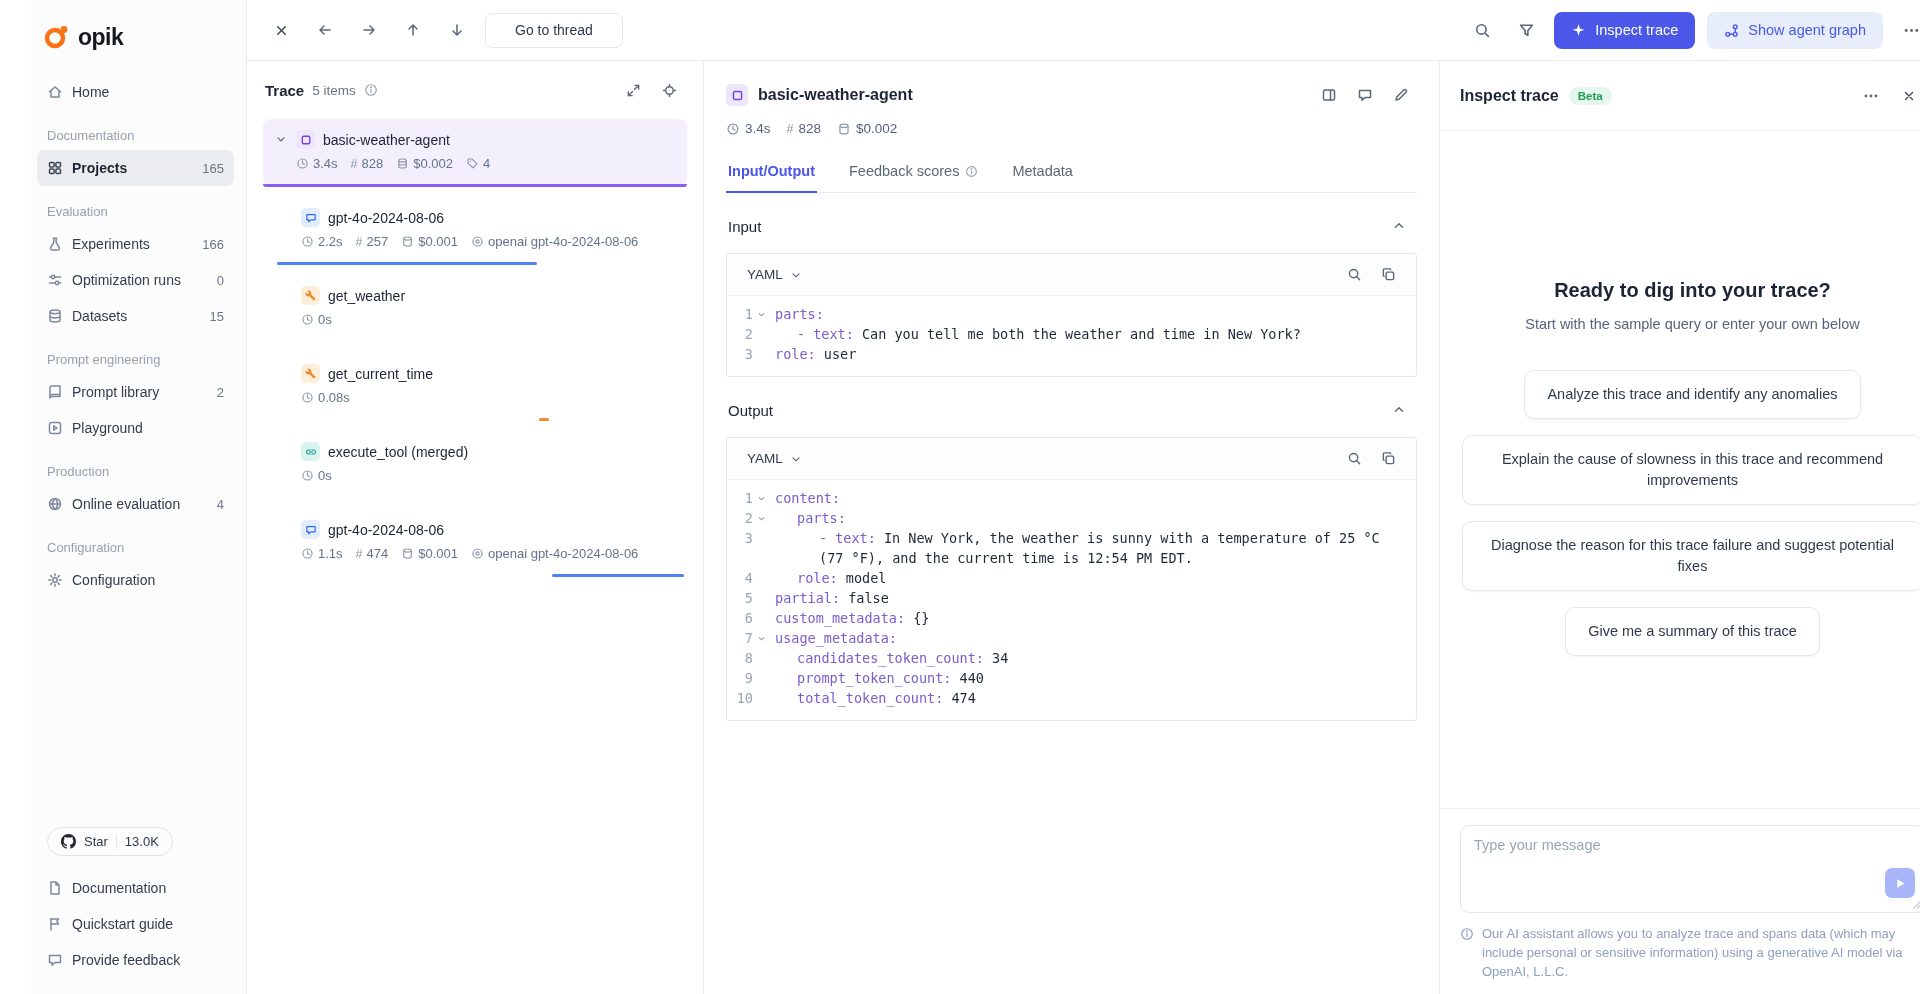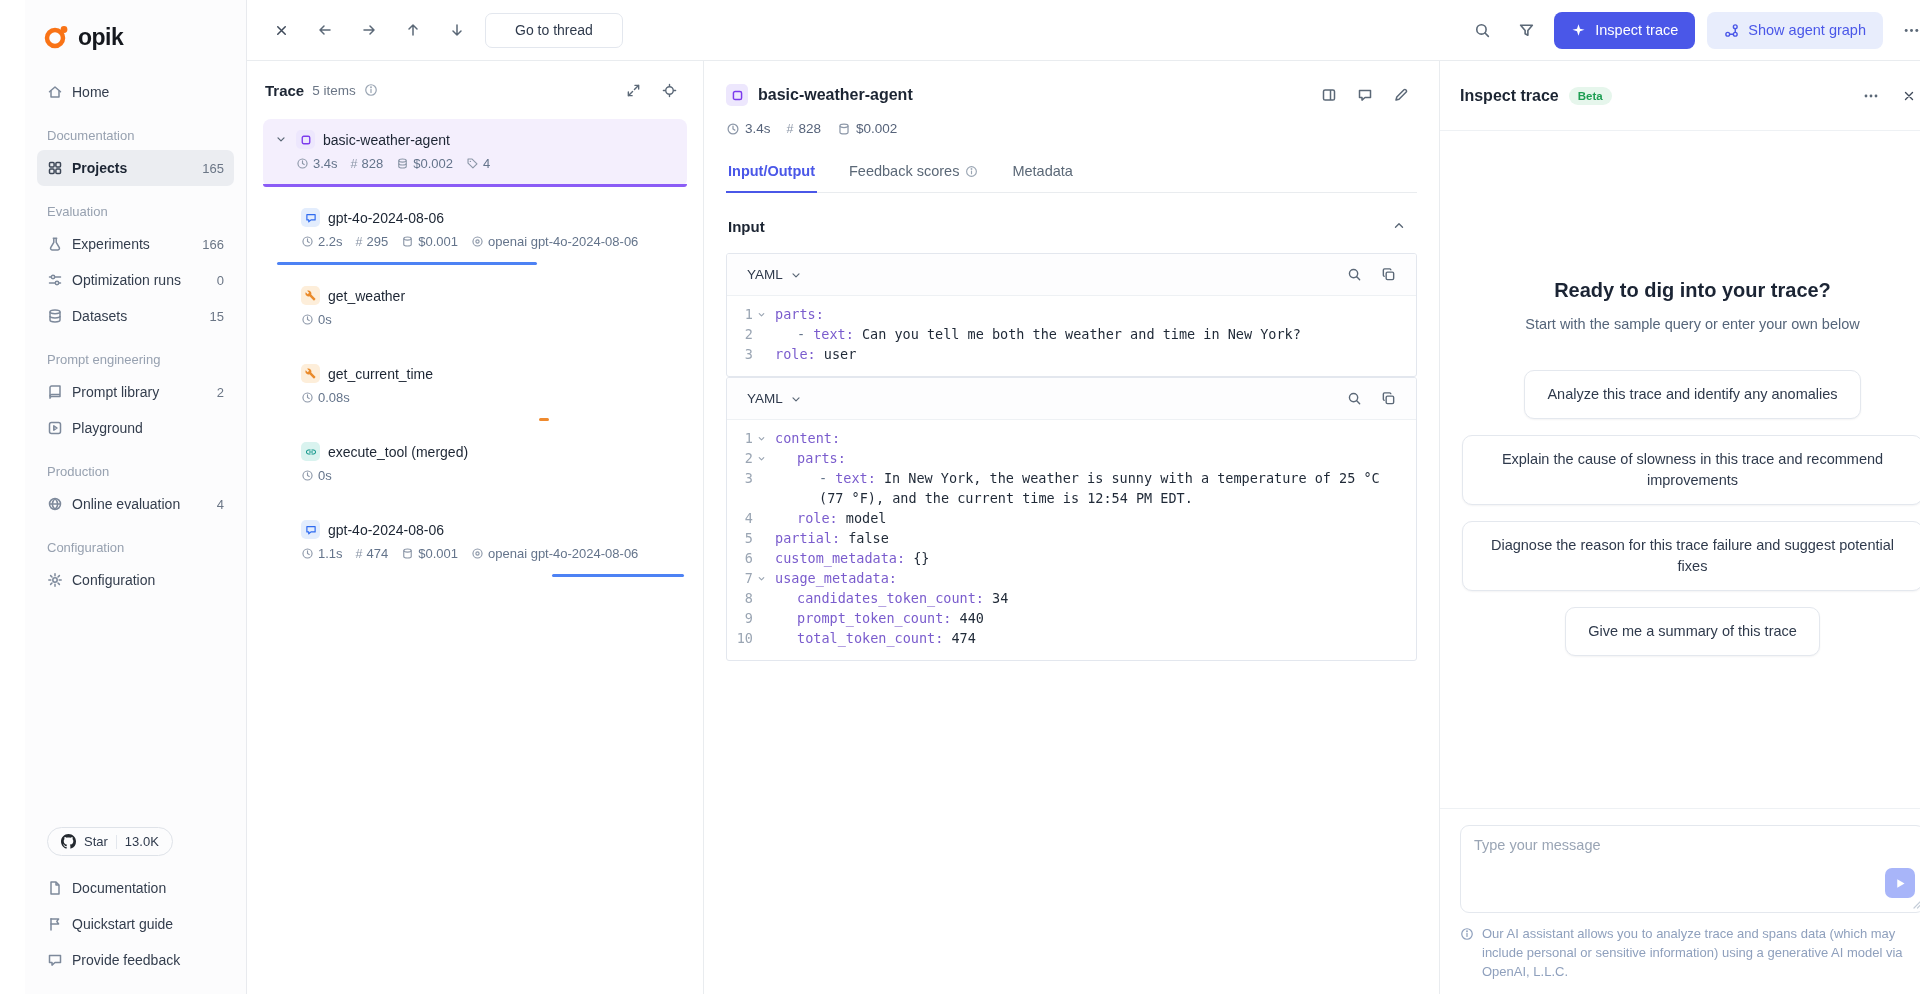--- a/index.html
+++ b/index.html
@@ -67,21 +67,21 @@
   .tag{font-size:13px;color:#27324a;padding:4px 11px;border-radius:7px;line-height:16px;}
   .tag.t-basic{background:#dbeafe;}
   .tag.t-plain{background:#fff;border:1px solid #e2e8f0;}
   .tag.t-pink{background:#fbdce8;}
   .tag.t-green{background:#d9f2d9;}
   .tag-add{width:26px;height:26px;border:1px solid #cdd5e0;border-radius:7px;background:#fff;color:#64748b;font-size:16px;display:flex;align-items:center;justify-content:center;cursor:pointer;}
   .tabs{display:flex;gap:30px;margin-top:16px;border-bottom:1px solid #e9ecef;}
   .tab{padding:11px 2px 12px;font-size:14.5px;color:#5b6877;cursor:pointer;display:inline-flex;align-items:center;gap:6px;border-bottom:2px solid transparent;margin-bottom:-1px;}
   .tab.active{color:#4a57e8;font-weight:600;border-bottom-color:#4a57e8;}
   .sec-head{display:flex;align-items:center;justify-content:space-between;padding:17px 2px 11px;}
-  .sec-label{font-size:15px;font-weight:700;color:#1c2533;}
+  .sec-label{font-size:15px;font-weight:400;color:#1c2533;}
   .code-card{border:1px solid #e3e7ee;border-radius:3px;overflow:hidden;background:#fff;}
   .code-card-head{height:42px;display:flex;align-items:center;padding:0 12px;border-bottom:1px solid #eef1f4;background:#fdfdfe;}
   .fmt-btn{display:inline-flex;align-items:center;gap:7px;font-size:13.5px;color:#2f3a4c;background:none;border:none;cursor:pointer;padding:6px 8px;border-radius:6px;}
   .code-card-head .right{margin-left:auto;display:flex;gap:2px;}
   .code{padding:8px 4px 12px 0;font-family:"DejaVu Sans Mono","Liberation Mono",monospace;font-size:13.5px;line-height:20px;color:#1f2937;}
   .cl{display:flex;}
   .ln{width:26px;text-align:right;color:#9aa5b3;flex:none;}
   .fold{width:16px;flex:none;display:flex;align-items:center;justify-content:center;padding-top:1px;}
   .lc{flex:1;min-width:0;padding-left:6px;white-space:pre-wrap;word-break:break-word;}
   .i1 .lc{padding-left:28px;}
@@ -427,21 +427,21 @@
             <div class="span-metrics">
               <span class="m">
                   <svg width="13" height="13" viewBox="0 0 16 16" fill="none" stroke="#8c97a8" stroke-width="1.4">
                     <circle cx="8" cy="8" r="5.6"></circle>
                     <path d="M8 4.8V8l2.1 1.3" stroke-linecap="round"></path>
                   </svg>
                   <span>2.2s</span>
                 </span>
               <span class="m">
                   <span class="hashg">#</span>
-                  <span>295</span>
+                  <span>257</span>
                 </span>
               <span class="m">
                   <svg width="13" height="13" viewBox="0 0 16 16" fill="none" stroke="#8c97a8" stroke-width="1.4">
                     <ellipse cx="8" cy="4.4" rx="4.6" ry="1.9"></ellipse>
                     <path d="M3.4 4.4v7.2c0 1 2.1 1.9 4.6 1.9s4.6-.9 4.6-1.9V4.4"></path>
                   </svg>
                   <span>$0.001</span>
                 </span>
               <span class="m">
                   <svg width="13" height="13" viewBox="0 0 16 16" fill="none" stroke="#8c97a8" stroke-width="1.4">
@@ -686,20 +686,28 @@
                 <span class="lc"><span class="dash">-</span><span class="k">text:</span><span> Can you tell me both the weather and time in New York?</span></span>
               </div>
             <div class="cl">
                 <span class="ln">3</span>
                 <span class="fold"></span>
                 <span class="lc"><span class="k">role:</span><span> user</span></span>
               </div>
           </div>
         </div>
 
+        <div class="sec-head">
+          <span class="sec-label">Output</span>
+          <button class="icon-btn">
+              <svg width="14" height="14" viewBox="0 0 16 16" fill="none" stroke="#5b6877" stroke-width="1.6" stroke-linecap="round" stroke-linejoin="round">
+                <path d="m4 9.5 4-4 4 4"></path>
+              </svg>
+            </button>
+        </div>
         <div class="code-card">
           <div class="code-card-head">
             <button class="fmt-btn">
                 <span>YAML</span>
                 <svg width="12" height="12" viewBox="0 0 16 16" fill="none" stroke="#5b6877" stroke-width="1.6" stroke-linecap="round" stroke-linejoin="round">
                   <path d="m4 6.5 4 4 4-4"></path>
                 </svg>
               </button>
             <span class="right">
               <button class="icon-btn">

